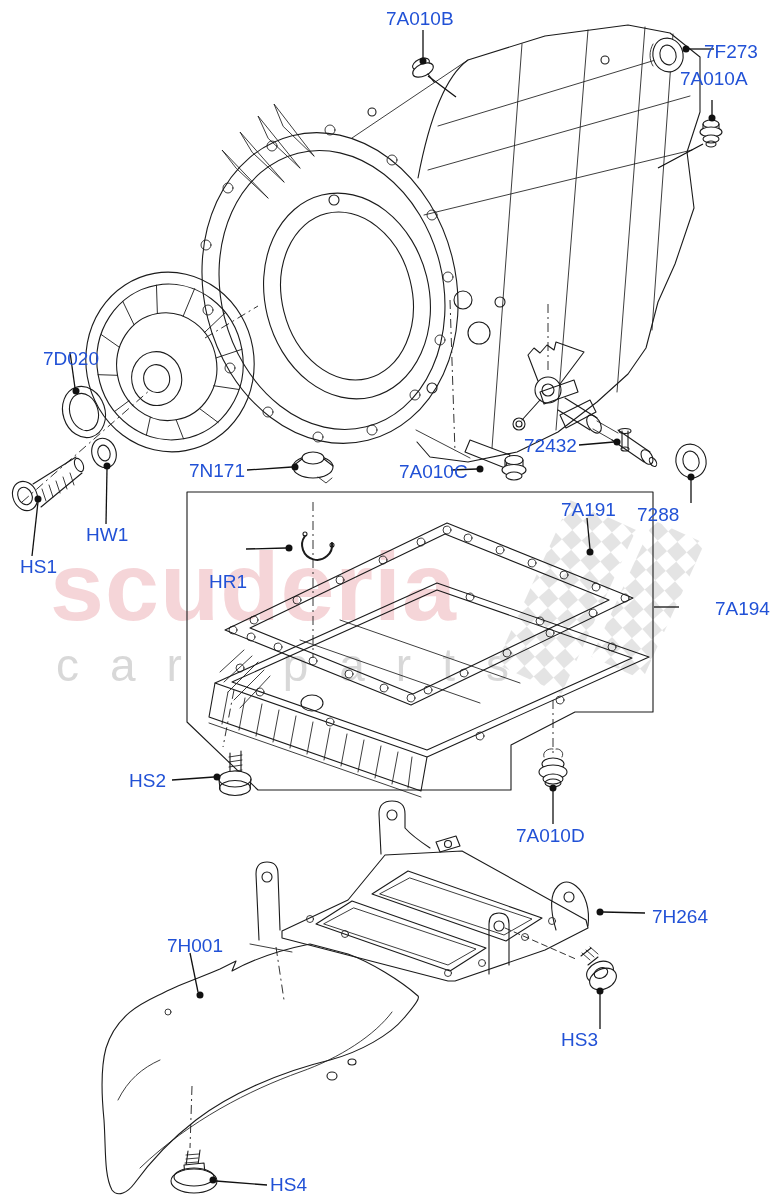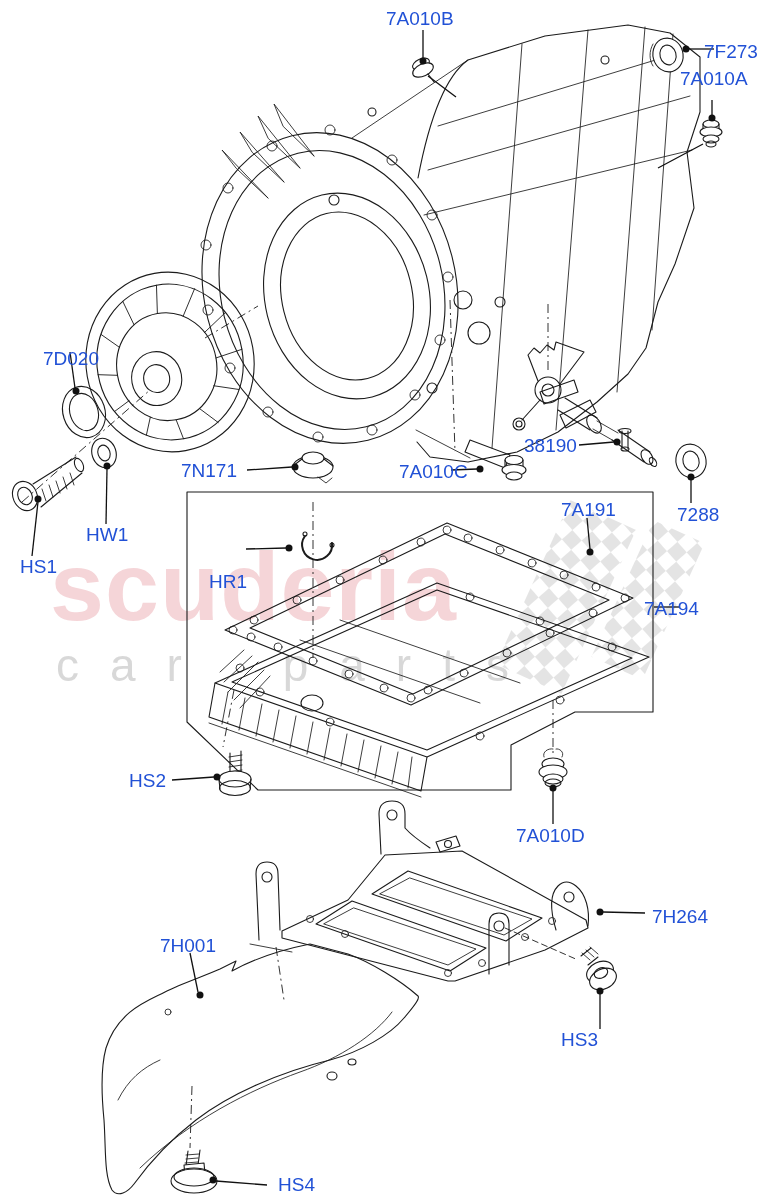--- a/index.html
+++ b/index.html
@@ -348,28 +348,28 @@
         <circle class="dot" cx="600" cy="991" r="3.5"></circle>
       <path class="lead" d="M267,1185 L216,1181"></path>
         <circle class="dot" cx="213" cy="1180" r="3.5"></circle>
     </g>
   </svg>
 
   <div class="lbl" style="left:386px;top:9px">7A010B</div>
   <div class="lbl" style="left:704px;top:42px">7F273</div>
   <div class="lbl" style="left:680px;top:69px">7A010A</div>
   <div class="lbl" style="left:43px;top:349px">7D020</div>
-  <div class="lbl" style="left:524px;top:436px">38190</div>
-  <div class="lbl" style="left:181px;top:461px">7N171</div>
+  <div class="lbl" style="left:524px;top:436px">72432</div>
+  <div class="lbl" style="left:189px;top:461px">7N171</div>
   <div class="lbl" style="left:399px;top:462px">7A010C</div>
   <div class="lbl" style="left:561px;top:500px">7A191</div>
-  <div class="lbl" style="left:677px;top:505px">7288</div>
+  <div class="lbl" style="left:637px;top:505px">7288</div>
   <div class="lbl" style="left:86px;top:525px">HW1</div>
   <div class="lbl" style="left:209px;top:572px">HR1</div>
   <div class="lbl" style="left:20px;top:557px">HS1</div>
-  <div class="lbl" style="left:644px;top:599px">7A194</div>
+  <div class="lbl" style="left:715px;top:599px">7A194</div>
   <div class="lbl" style="left:129px;top:771px">HS2</div>
   <div class="lbl" style="left:516px;top:826px">7A010D</div>
   <div class="lbl" style="left:652px;top:907px">7H264</div>
-  <div class="lbl" style="left:160px;top:936px">7H001</div>
+  <div class="lbl" style="left:167px;top:936px">7H001</div>
   <div class="lbl" style="left:561px;top:1030px">HS3</div>
-  <div class="lbl" style="left:278px;top:1175px">HS4</div>
+  <div class="lbl" style="left:270px;top:1175px">HS4</div>
 </div>
 
 </body></html>

